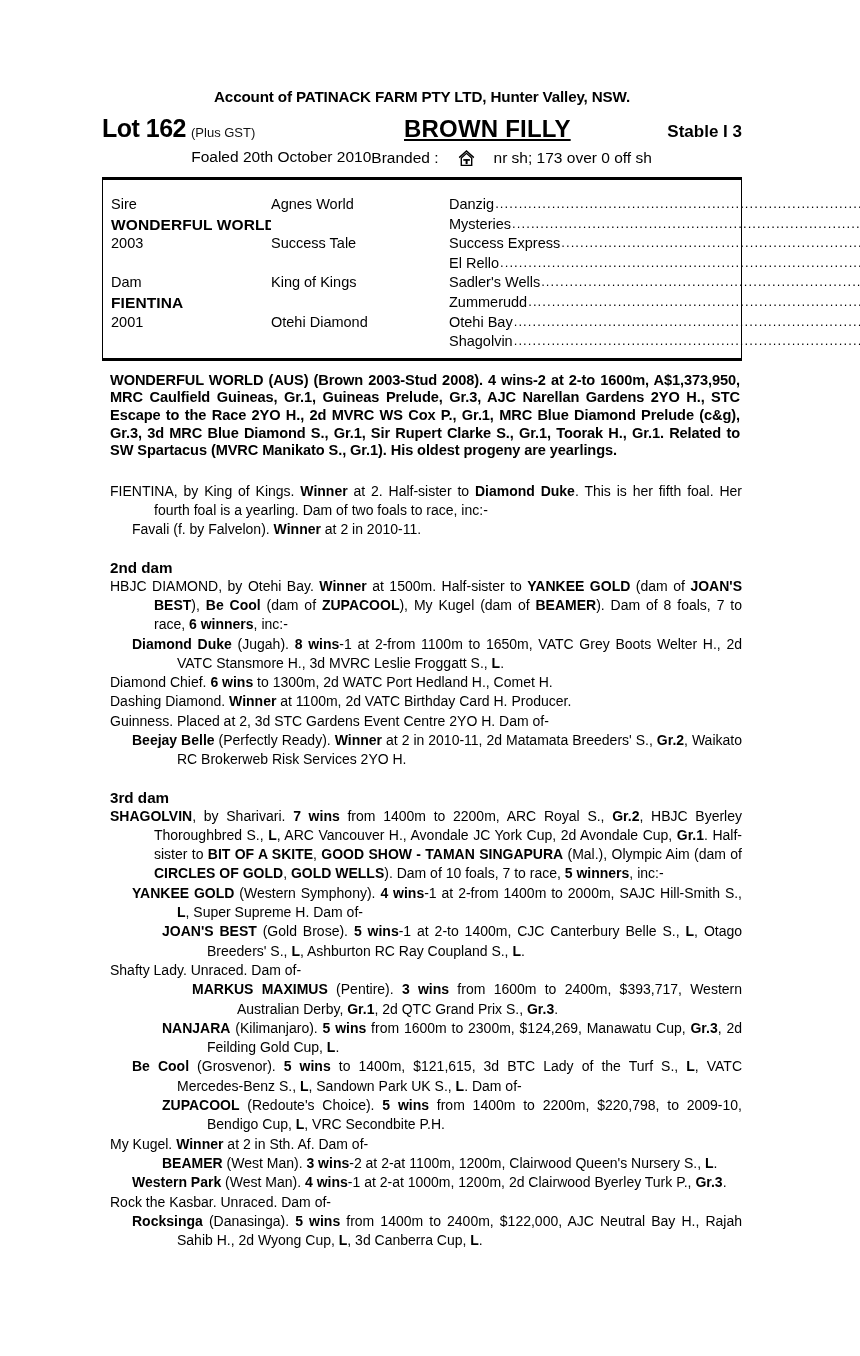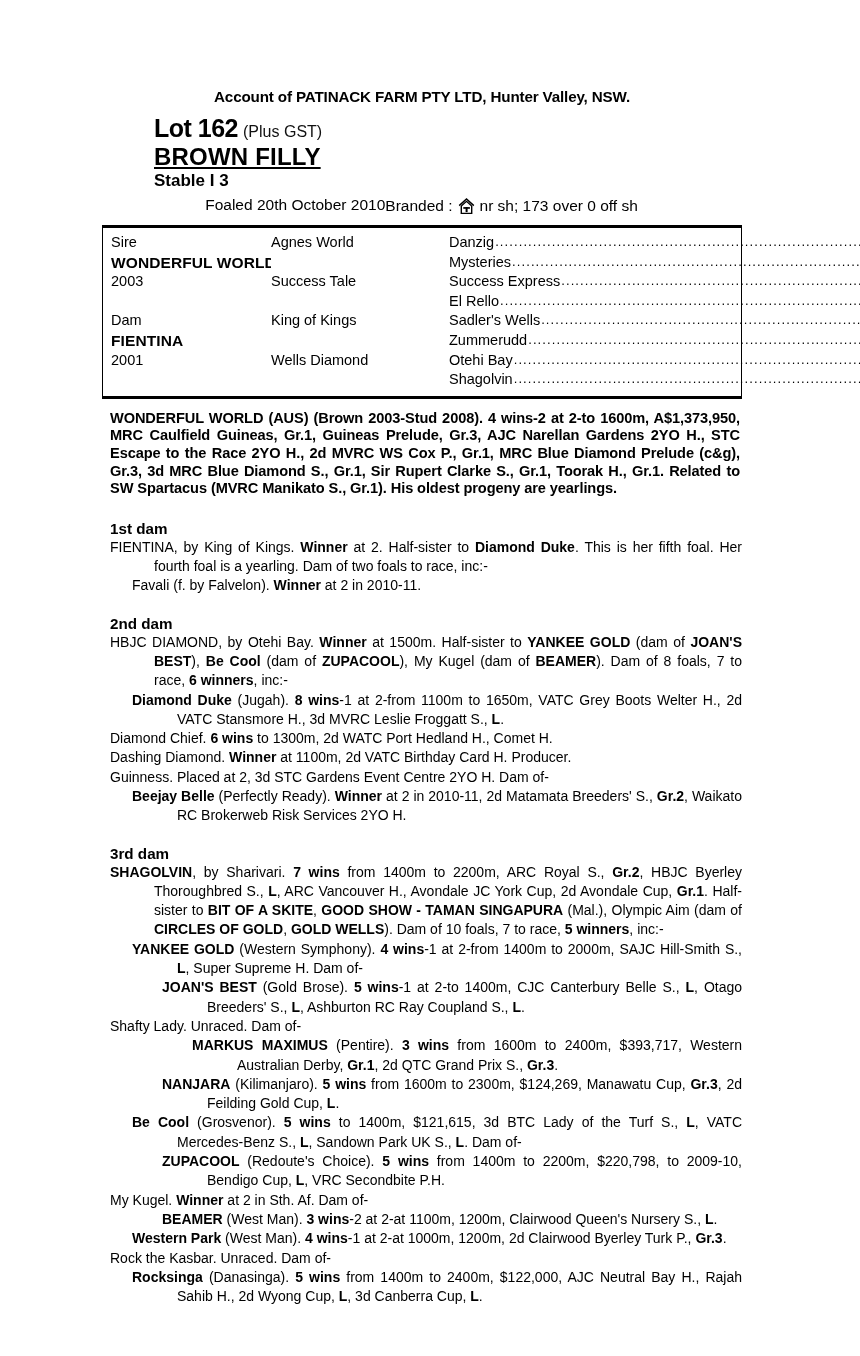--- a/index.html
+++ b/index.html
@@ -36,30 +36,29 @@
     font-weight: bold;
     font-size: 15.2px;
     letter-spacing: -0.15px;
     margin: 0 0 9px 0;
   }
   .lotrow {
     display: flex;
     align-items: baseline;
     justify-content: space-between;
     margin: 0 0 5px 0;
-    flex-direction: column;
   }
   .lot-left { display: flex; align-items: baseline; white-space: nowrap; }
   .lot-num {
     font-size: 25px;
     font-weight: bold;
     letter-spacing: -0.5px;
   }
   .gst {
-    font-size: 16px;
+    font-size: 13px;
     margin-left: 5px;
     color: #111;
   }
   .colour-sex {
     font-size: 24px;
     font-weight: bold;
     letter-spacing: 0.2px;
     white-space: nowrap;
     margin-left: 52px;
     text-decoration: underline;
@@ -73,39 +72,39 @@
     display: flex;
     justify-content: center;
     font-size: 15.5px;
     margin: 0 0 10px 0;
   }
   .foaled { white-space: nowrap; }
   .branded {
     white-space: nowrap;
     display: flex;
     align-items: center;
-    gap: 4px;
+    gap: 18px;
     margin-right: 1px;
   }
   .brand-glyph {
     display: inline-block;
     width: 19px;
     height: 19px;
     position: relative;
     transform: translateY(1px);
   }
   .brand-glyph svg { display: block; }
 
   
   .ped {
     border-top: 3px solid #000;
     border-bottom: 3px solid #000;
     border-left: 1px solid #000;
     border-right: 1px solid #000;
-    padding: 5px 0 6px 0;
+    padding: 15px 0 6px 0;
     margin-bottom: 11px;
     position: relative;
   }
   .ped-grid {
     display: grid;
     grid-template-columns: 160px 178px 1fr;
     font-size: 14.5px;
     line-height: 19.6px;
     padding-left: 8px;
     padding-right: 4px;
@@ -214,21 +213,21 @@
         <div>2001</div>
       </div>
 
       <div class="ped-col">
         <div>Agnes World</div>
         <div class="spacer-row">&nbsp;</div>
         <div>Success Tale</div>
         <div class="spacer-row">&nbsp;</div>
         <div>King of Kings</div>
         <div class="spacer-row">&nbsp;</div>
-        <div>Wells Diamond</div>
+        <div>Otehi Diamond</div>
       </div>
 
       <div class="ped-col" id="gp-col">
             <div class="gp-line">
               <span class="gp-a">Danzig</span>
               <span class="gp-dots">..........................................................................................</span>
             </div>
             <div class="gp-line">
               <span class="gp-a">Mysteries</span>
               <span class="gp-dots">..........................................................................................</span>
@@ -259,21 +258,20 @@
             </div>
           </div>
 
     </div>
   </div>
 
   <div class="blurb">WONDERFUL WORLD (AUS) (Brown 2003-Stud 2008). 4 wins-2 at 2-to 1600m, A$1,373,950, MRC Caulfield Guineas, Gr.1, Guineas Prelude, Gr.3, AJC Narellan Gardens 2YO H., STC Escape to the Race 2YO H., 2d MVRC WS Cox P., Gr.1, MRC Blue Diamond Prelude (c&amp;g), Gr.3, 3d MRC Blue Diamond S., Gr.1, Sir Rupert Clarke S., Gr.1, Toorak H., Gr.1. Related to SW Spartacus (MVRC Manikato S., Gr.1). His oldest progeny are yearlings.</div>
 
   <div id="dam-sections">
         <div class="section">
-          <div class="dam-head">1st dam</div>
           <p class="e lvl0h"><span>FIENTINA, by King of Kings. </span><b>Winner</b><span> at 2. Half-sister to </span><b>Diamond Duke</b><span>. This is her fifth foal. Her fourth foal is a yearling. Dam of two foals to race, inc:-</span></p>
           <p class="e lvl1"><span>Favali (f. by Falvelon). </span><b>Winner</b><span> at 2 in 2010-11.</span></p>
         </div>
         <div class="section">
           <div class="dam-head">2nd dam</div>
           <p class="e lvl0h"><span>HBJC DIAMOND, by Otehi Bay. </span><b>Winner</b><span> at 1500m. Half-sister to </span><b>YANKEE GOLD</b><span> (dam of </span><b>JOAN'S BEST</b><span>), </span><b>Be Cool</b><span> (dam of </span><b>ZUPACOOL</b><span>), My Kugel (dam of </span><b>BEAMER</b><span>). Dam of 8 foals, 7 to race, </span><b>6 winners</b><span>, inc:-</span></p>
           <p class="e lvl1"><b>Diamond Duke</b><span> (Jugah). </span><b>8 wins</b><span>-1 at 2-from 1100m to 1650m, VATC Grey Boots Welter H., 2d VATC Stansmore H., 3d MVRC Leslie Froggatt S., </span><b>L</b><span>.</span></p>
           <p class="e lvl0"><span>Diamond Chief. </span><b>6 wins</b><span> to 1300m, 2d WATC Port Hedland H., Comet H.</span></p>
           <p class="e lvl0"><span>Dashing Diamond. </span><b>Winner</b><span> at 1100m, 2d VATC Birthday Card H. Producer.</span></p>
           <p class="e lvl0"><span>Guinness. Placed at 2, 3d STC Gardens Event Centre 2YO H. Dam of-</span></p>

